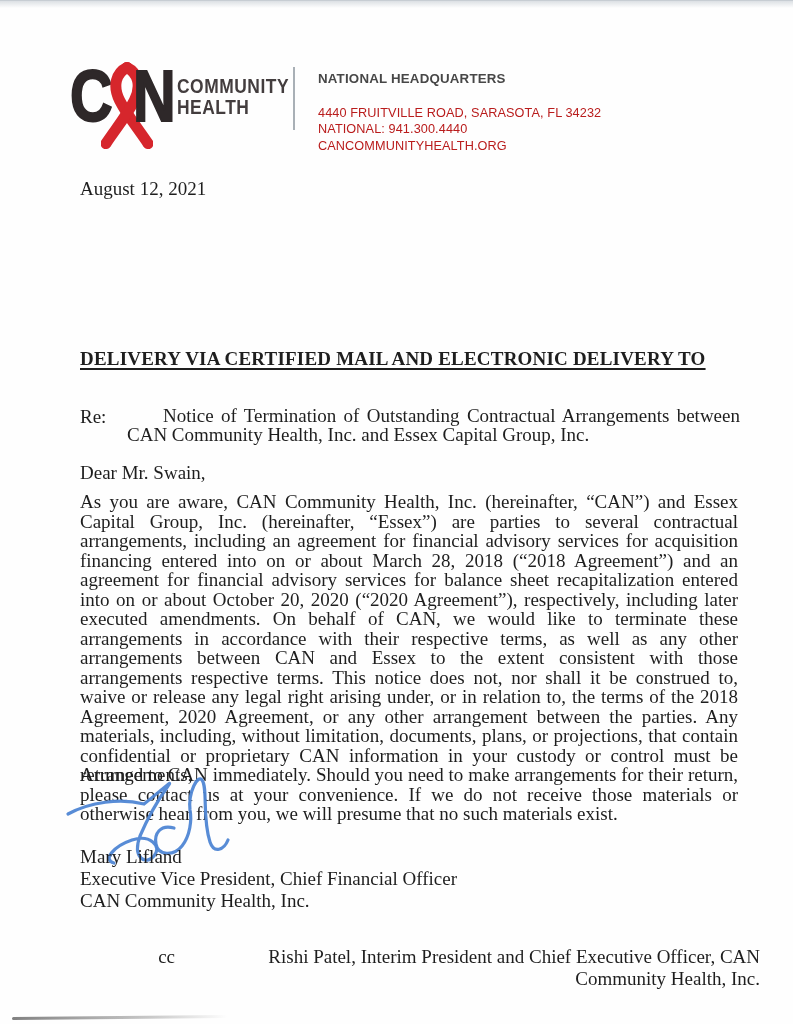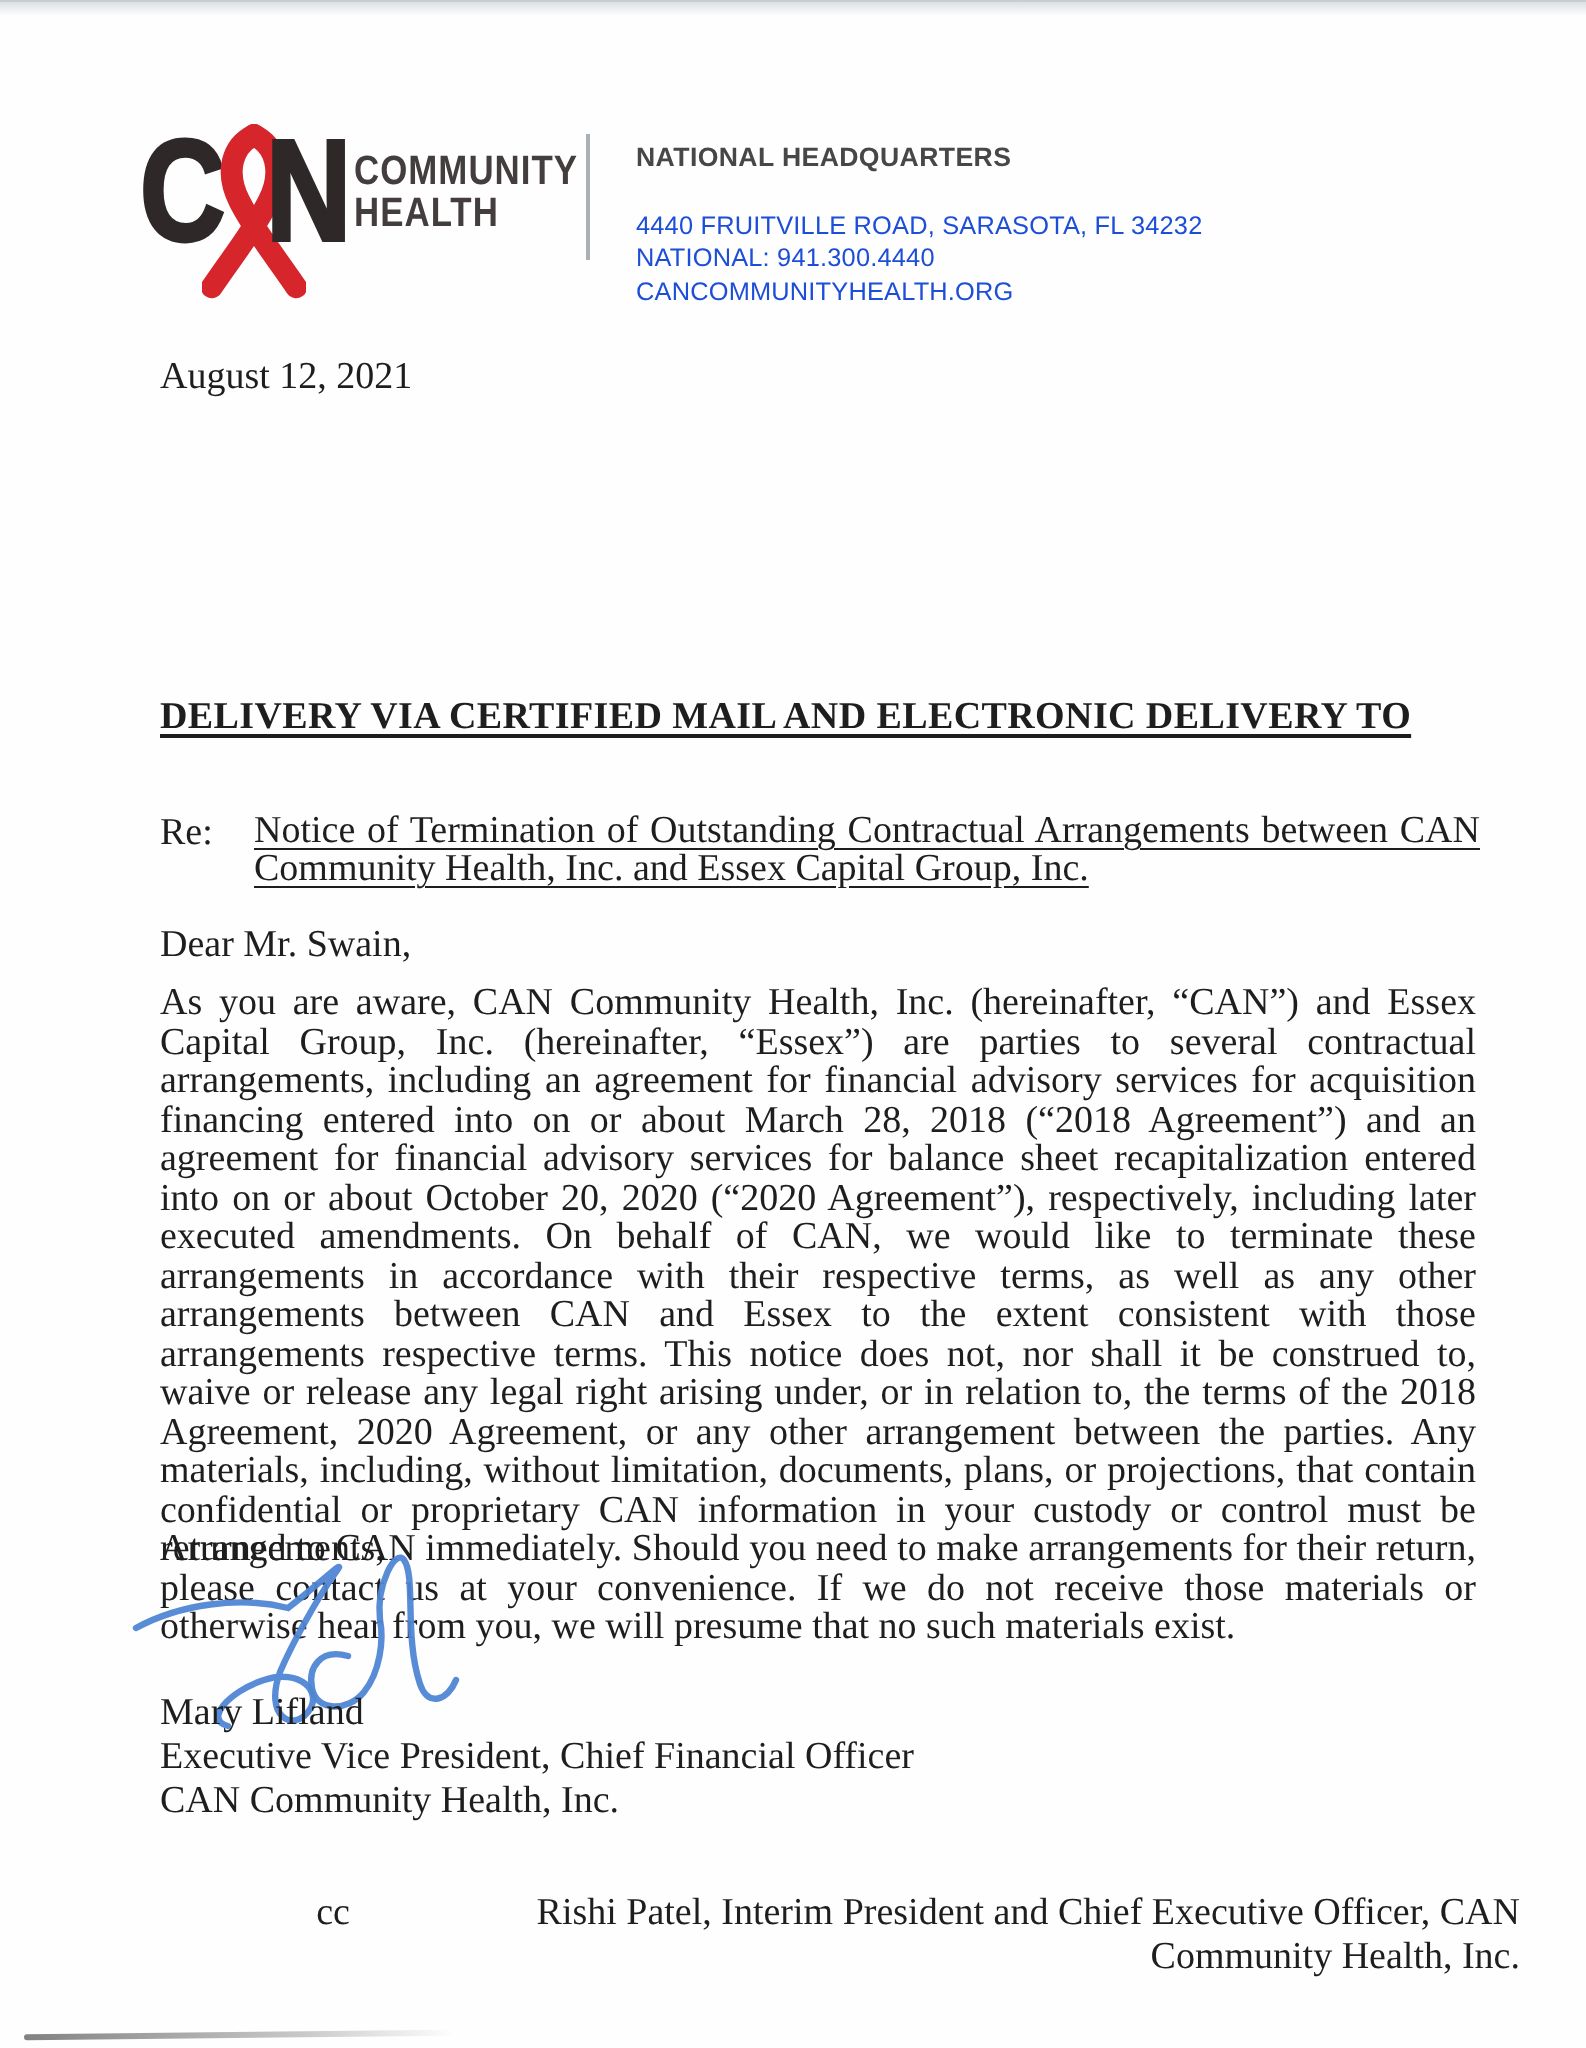--- a/index.html
+++ b/index.html
@@ -43,32 +43,32 @@
     font-size: 20.5px; font-weight: 700; color: #433d3e;
     line-height: 21px; letter-spacing: 0.6px;
     transform: scaleX(0.85); transform-origin: left top;
   }
   .divider { position: absolute; left: 223px; top: 7px; width: 2px; height: 63px; background: #a9b0b6; }
   .contact {
     position: absolute; left: 248px; top: 11px;
     font-family: "Liberation Sans", sans-serif;
   }
   .contact-title { font-size: 13.3px; font-weight: 700; color: #474747; letter-spacing: 0.2px; margin-bottom: 19px; }
-  .contact-line { font-size: 12.7px; color: #1d4ed8; line-height: 16.4px; letter-spacing: 0.1px; }
+  .contact-line { font-size: 12.7px; color: #b91c1c; line-height: 16.4px; letter-spacing: 0.1px; }
 
   
   .blk { position: absolute; left: 80px; font-size: 19px; }
   .date { top: 178px; }
   .recipient { top: 219px; line-height: 18.8px; }
   .delivery { top: 349px; line-height: 19.2px; font-weight: 700; letter-spacing: 0.2px; }
   .delivery span { text-decoration: underline; text-decoration-thickness: 1.6px; text-underline-offset: 2.5px; }
   .re-row { top: 406px; display: flex; width: 660px; }
   .re-label { width: 47px; flex: 0 0 47px; }
   .re-text { width: 613px; text-align: justify; line-height: 19.2px; }
-  .re-text span { text-decoration: underline; text-decoration-thickness: 1.2px; text-underline-offset: 3px; }
+  .re-text span { text-decoration-thickness: 1.2px; text-underline-offset: 3px; margin-left: 36px; }
   .salutation { top: 462px; }
   .body-par { top: 492px; width: 658px; text-align: justify; line-height: 19.5px; }
   .closing { top: 764px; }
   .signature-svg { position: absolute; left: 62px; top: 770px; width: 175px; height: 96px; }
   .signer { top: 846px; line-height: 22px; }
   .cc-row { top: 946px; display: flex; width: 680px; text-align: right; }
   .cc-indent { width: 47px; flex: 0 0 47px; }
   .cc-label { width: 48px; flex: 0 0 48px; }
 </style>
 </head>

